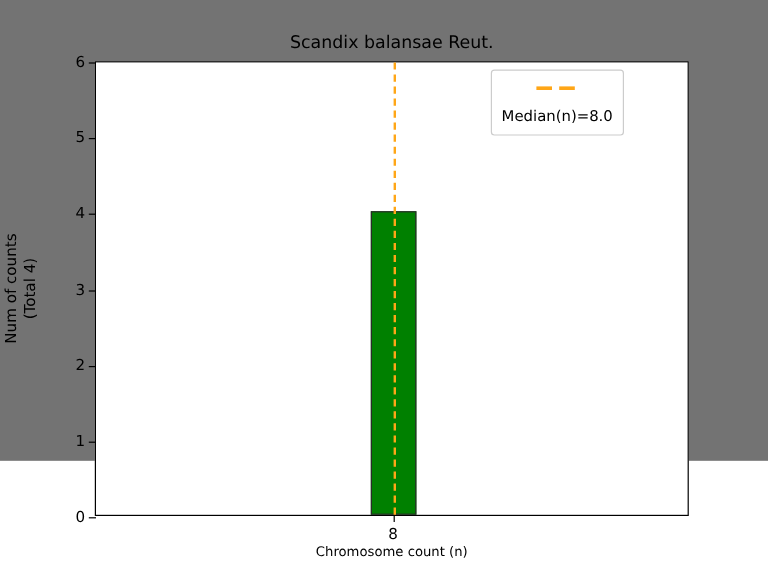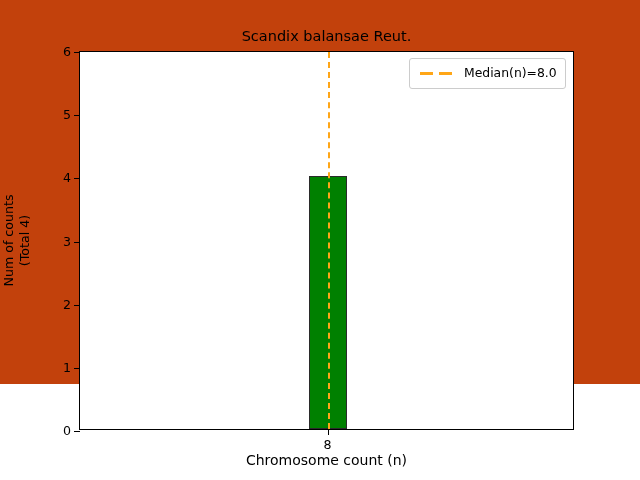--- a/index.html
+++ b/index.html
@@ -11,21 +11,21 @@
     width: 640px;
     height: 480px;
     font-family: "DejaVu Sans", sans-serif;
     color: #000000;
     overflow: hidden;
   }
   #figure {
     position: relative;
     width: 640px;
     height: 384px;
-    background: #c2410c;
+    background: #737373;
   }
   
   #chart-title {
     position: absolute;
     left: 79px;
     top: 27px;
     width: 495px;
     text-align: center;
     font-size: 14.5px;
     line-height: 18px;
@@ -95,21 +95,21 @@
     height: 100%;
     width: 0;
   }
   
   #xlabel {
     position: absolute;
     left: 79px;
     top: 452px;
     width: 495px;
     text-align: center;
-    font-size: 14px;
+    font-size: 11px;
     line-height: 16px;
     white-space: nowrap;
     color: #000000;
   }
   #ylabel {
     position: absolute;
     left: 0px;
     top: 51px;
     height: 379px;
     width: 34px;
@@ -147,20 +147,21 @@
     left: 409px;
     top: 58px;
     box-sizing: border-box;
     background: #ffffff;
     border: 1px solid #cccccc;
     border-radius: 3px;
     padding: 6px 8px 6px 8px;
     display: flex;
     align-items: center;
     gap: 8px;
+    flex-direction: column;
   }
   #legend-marker {
     width: 38px;
     height: 16px;
     position: relative;
     flex: none;
   }
   #legend-marker .seg {
     position: absolute;
     top: 7px;

